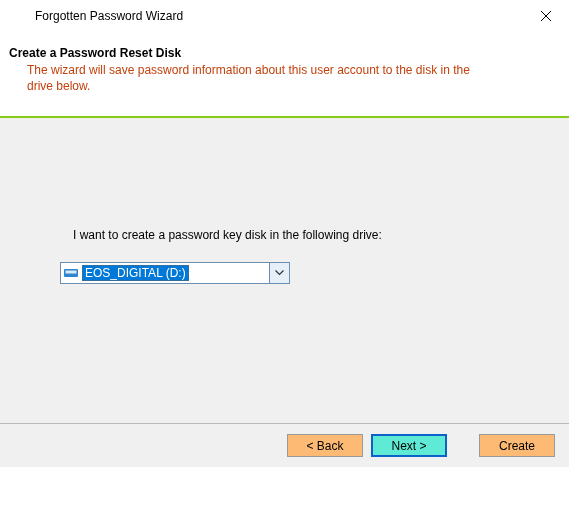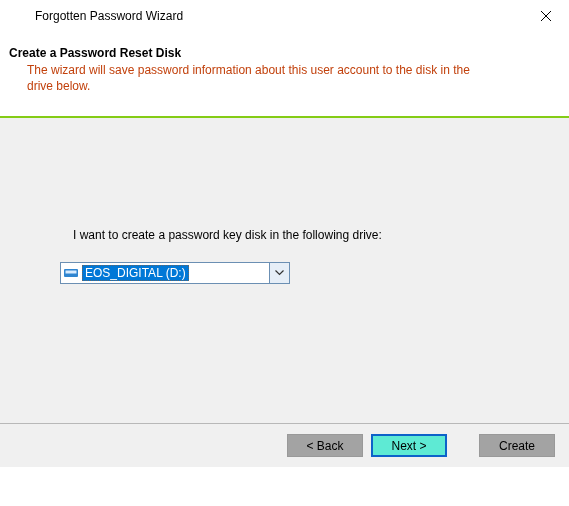--- a/index.html
+++ b/index.html
@@ -121,21 +121,21 @@
       display: flex;
       align-items: center;
       justify-content: flex-end;
       padding-right: 14px;
       gap: 8px;
     }
     .btn {
       min-width: 76px;
       height: 23px;
       border: 1px solid #999;
-      background: #a3a3a3;
+      background: #fdba74;
       font-size: 12px;
       font-family: inherit;
       color: #000;
       padding: 0 10px;
       display: inline-flex;
       align-items: center;
       justify-content: center;
     }
     .btn-default {
       border: 2px solid #0d62c9;

